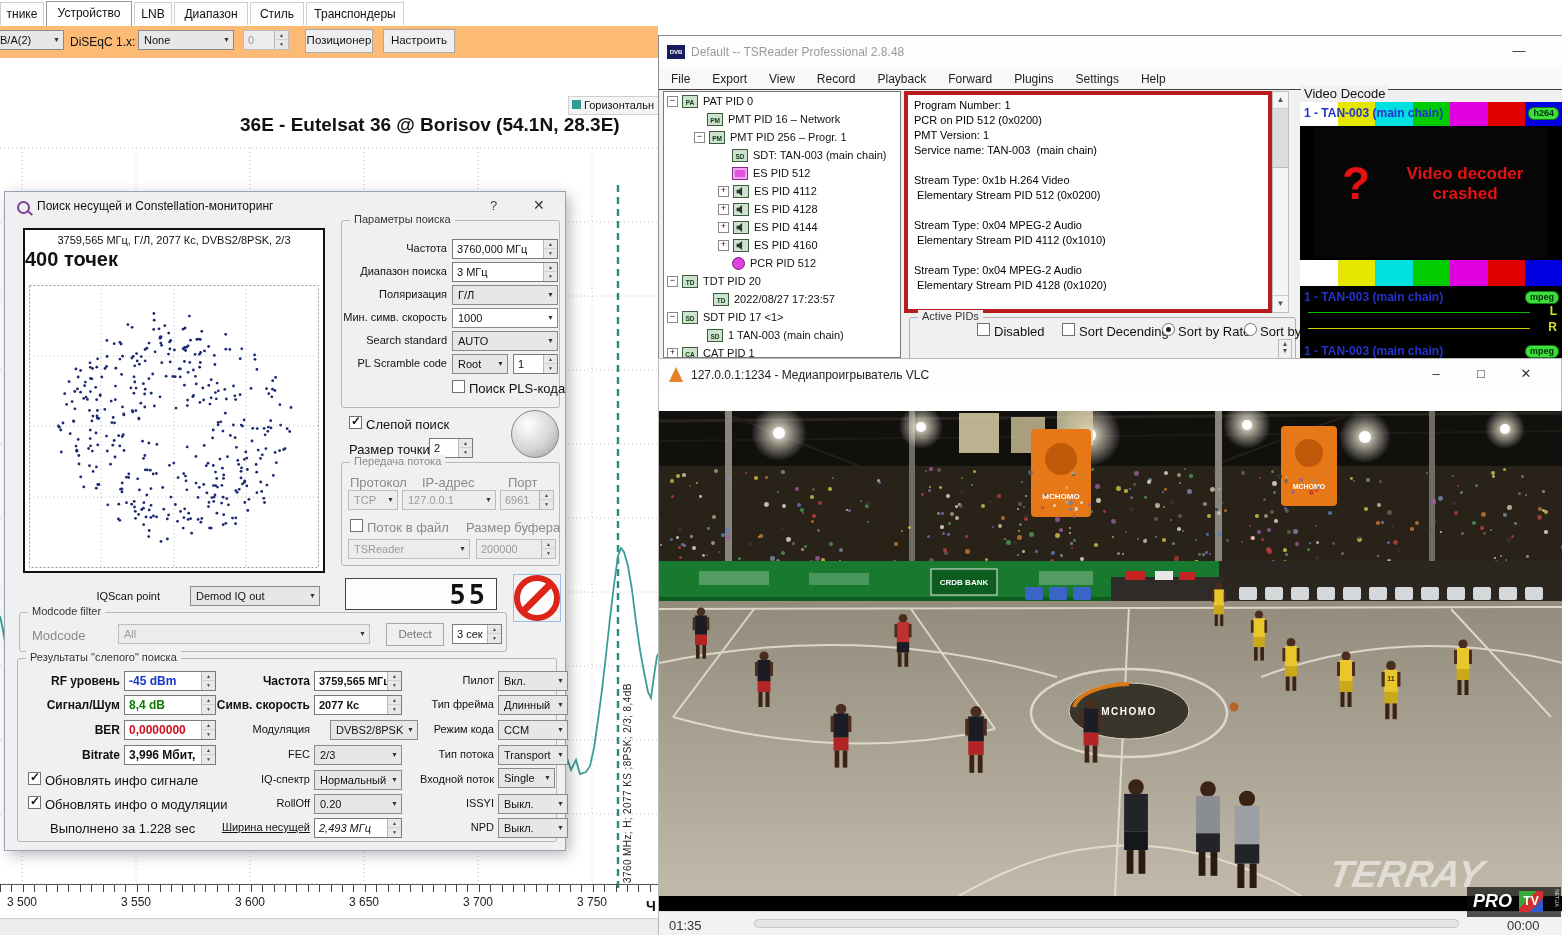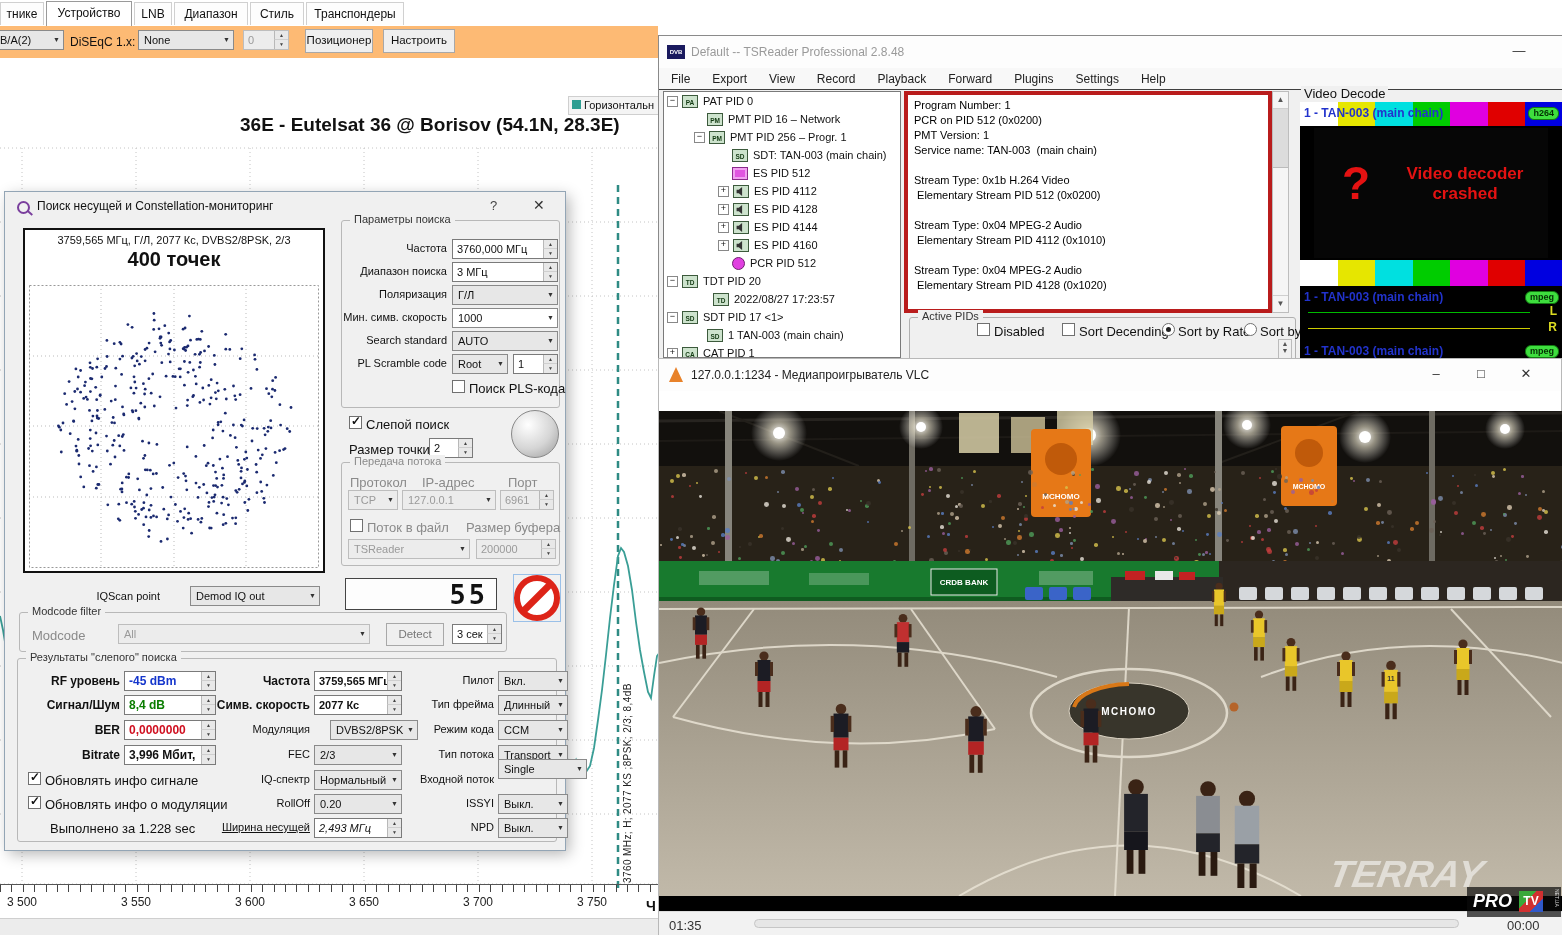--- a/index.html
+++ b/index.html
@@ -893,21 +893,21 @@
   <div id="dlg">
     <div class="abs" style="left:0;top:0;width:100%;height:30px">
       <span class="mag abs" style="left:12px;top:8px"></span>
       <span class="abs" style="left:32px;top:7px;font-size:12px">Поиск несущей и Constellation-мониторинг</span>
       <span class="abs" style="left:485px;top:6px;font-size:13px;color:#444">?</span>
       <span class="abs" style="left:528px;top:5px;font-size:14px;color:#333">✕</span>
     </div>
 
     <div class="abs" style="left:18px;top:36px;width:302px;height:345px;background:#fff;border:2px solid #111;box-sizing:border-box">
       <div style="text-align:center;font-size:11px;margin-top:4px">3759,565 МГц, Г/Л, 2077 Кс, DVBS2/8PSK, 2/3</div>
-      <div style="text-align:center;font-size:20px;font-weight:bold;margin-top:2px">400 точек</div>
+      <div style="font-size:20px;font-weight:bold;margin-top:2px">400 точек</div>
       <svg style="position:absolute;left:4px;top:55px" width="290" height="283">
         <rect x="0.5" y="0.5" width="289" height="282" fill="none" stroke="#999" stroke-dasharray="2,2"></rect>
         <g stroke="#bbb" stroke-dasharray="1,3">
           <line x1="72" y1="0" x2="72" y2="283"></line>
             <line x1="145" y1="0" x2="145" y2="283"></line>
             <line x1="217" y1="0" x2="217" y2="283"></line>
           <line x1="0" y1="71" x2="290" y2="71"></line>
             <line x1="0" y1="141" x2="290" y2="141"></line>
             <line x1="0" y1="212" x2="290" y2="212"></line>
         </g>
@@ -1400,21 +1400,21 @@
       <span class="rlbl" style="left:196px;top:89px;width:96px">FEC</span>
       <div class="drop" style="left:296px;top:86px;width:88px">2/3</div>
       <span class="rlbl" style="left:390px;top:89px;width:86px">Тип потока</span>
       <div class="drop" style="left:480px;top:86px;width:70px">Transport</div>
 
       <span class="cb on" style="left:10px;top:113px"></span>
       <span class="lbl" style="left:27px;top:114px">Обновлять инфо сигнале</span>
       <span class="rlbl" style="left:196px;top:114px;width:96px">IQ-спектр</span>
       <div class="drop" style="left:296px;top:111px;width:88px">Нормальный</div>
       <span class="rlbl" style="left:390px;top:114px;width:86px">Входной поток</span>
-      <div class="drop" style="left:480px;top:100px;width:89px">Single</div>
+      <div class="drop" style="left:480px;top:109px;width:57px">Single</div>
 
       <span class="cb on" style="left:10px;top:137px"></span>
       <span class="lbl" style="left:27px;top:138px">Обновлять инфо о модуляции</span>
       <span class="rlbl" style="left:196px;top:138px;width:96px">RollOff</span>
       <div class="drop" style="left:296px;top:135px;width:88px">0.20</div>
       <span class="rlbl" style="left:390px;top:138px;width:86px">ISSYI</span>
       <div class="drop" style="left:480px;top:135px;width:70px">Выкл.</div>
 
       <span class="lbl" style="left:32px;top:162px">Выполнено за 1.228 sec</span>
       <span class="rlbl u" style="left:196px;top:162px;width:96px">Ширина несущей</span>

